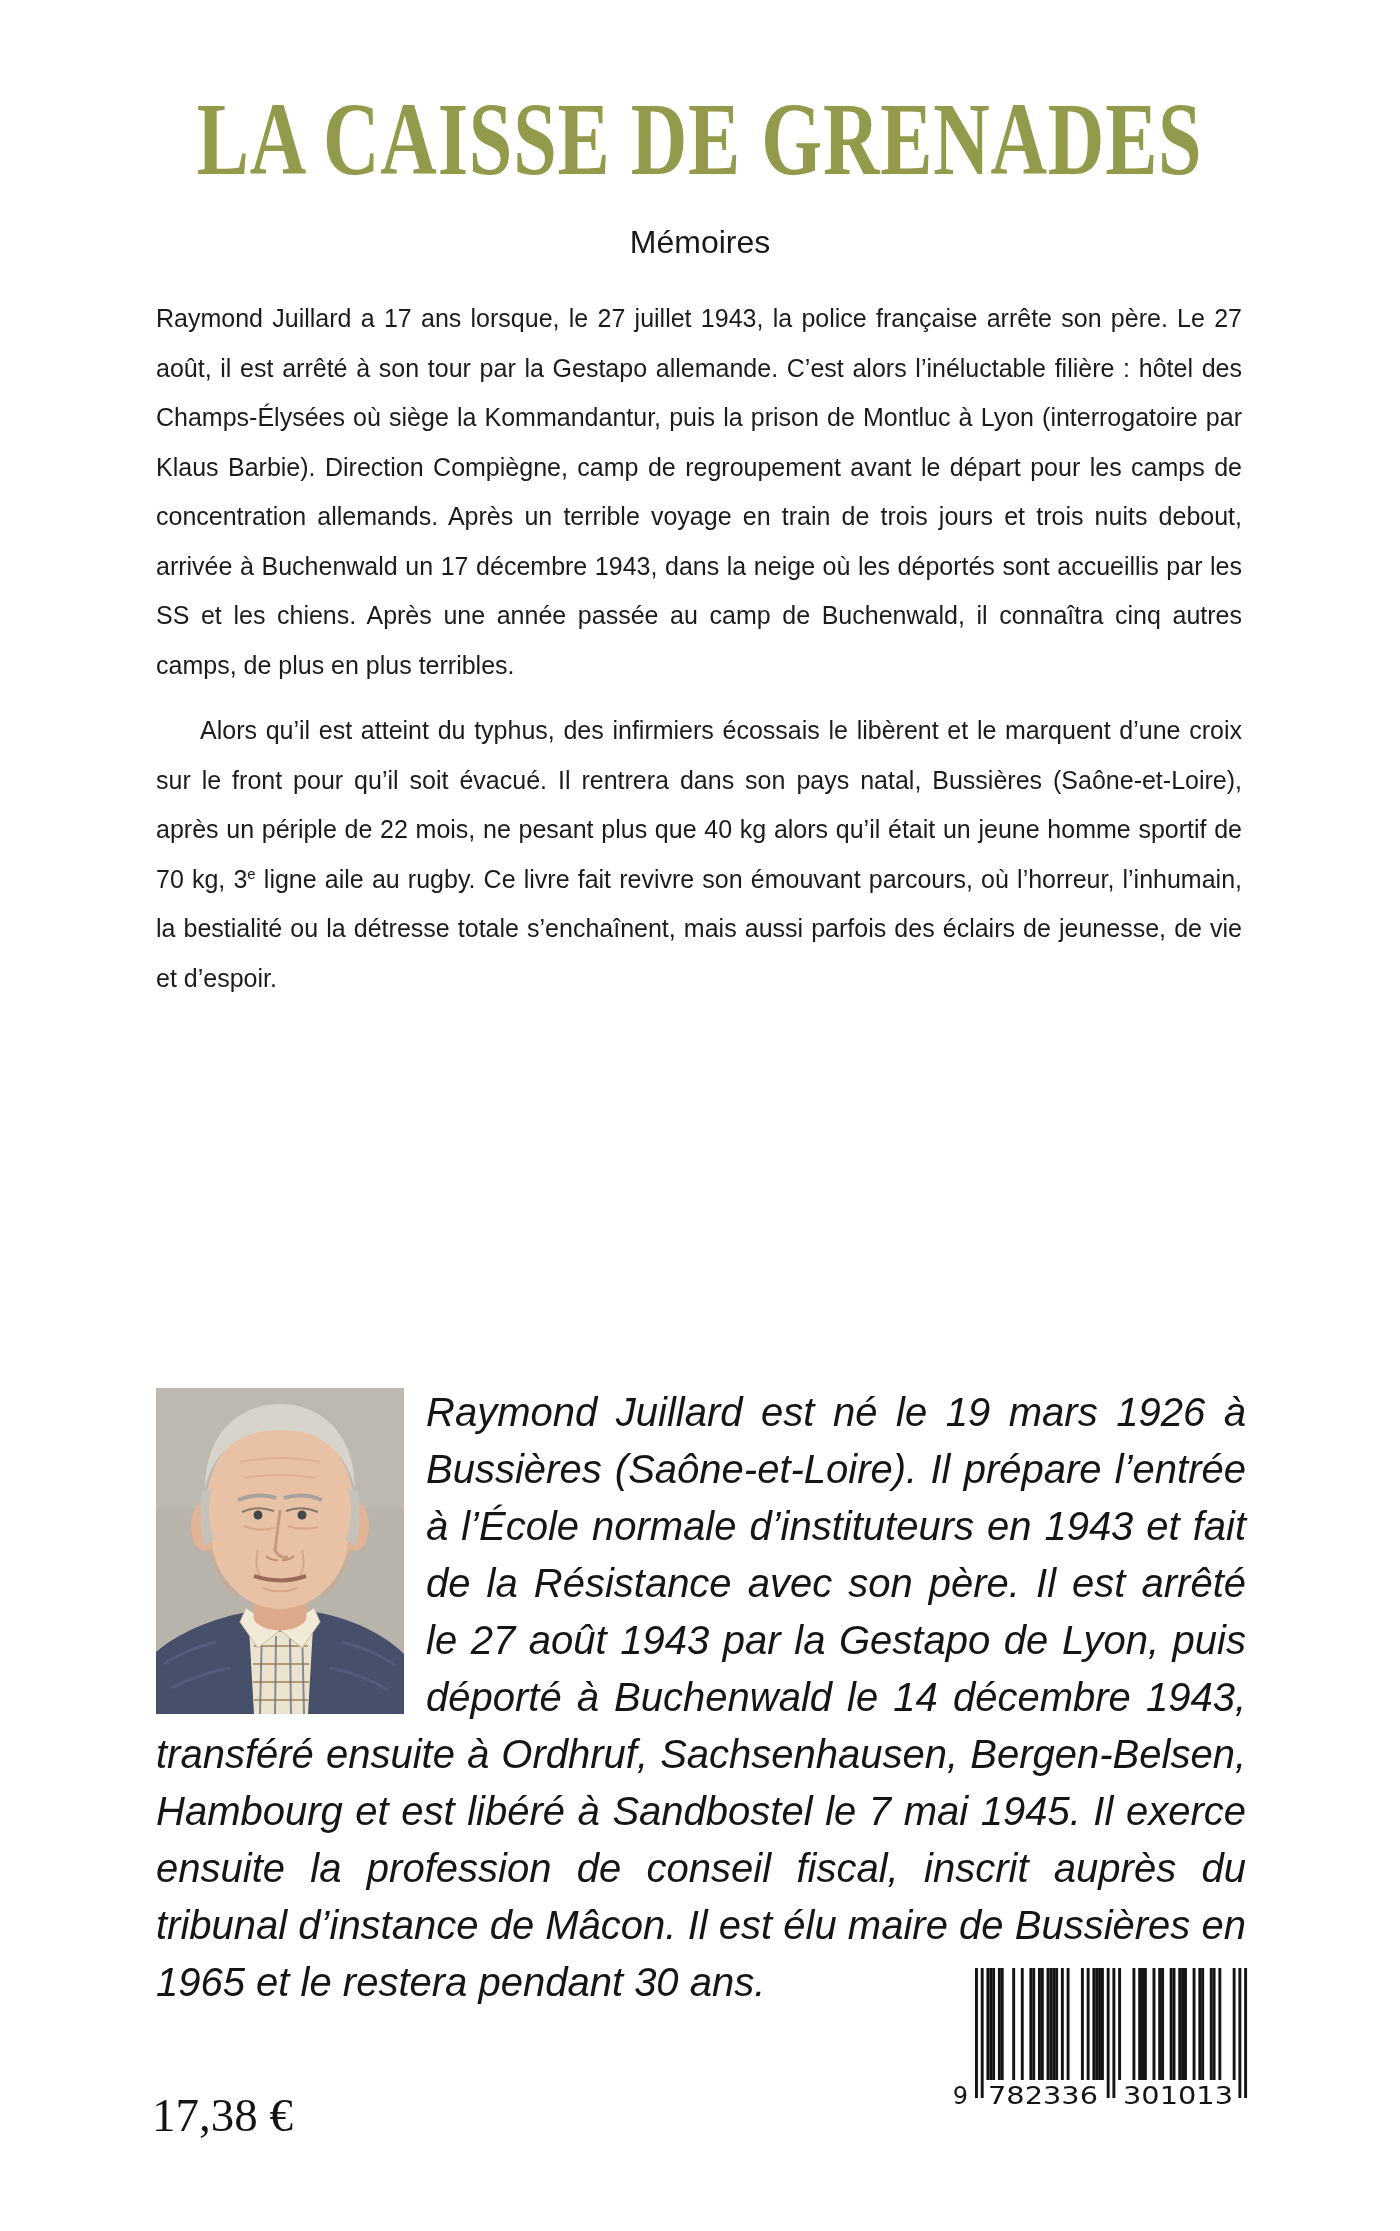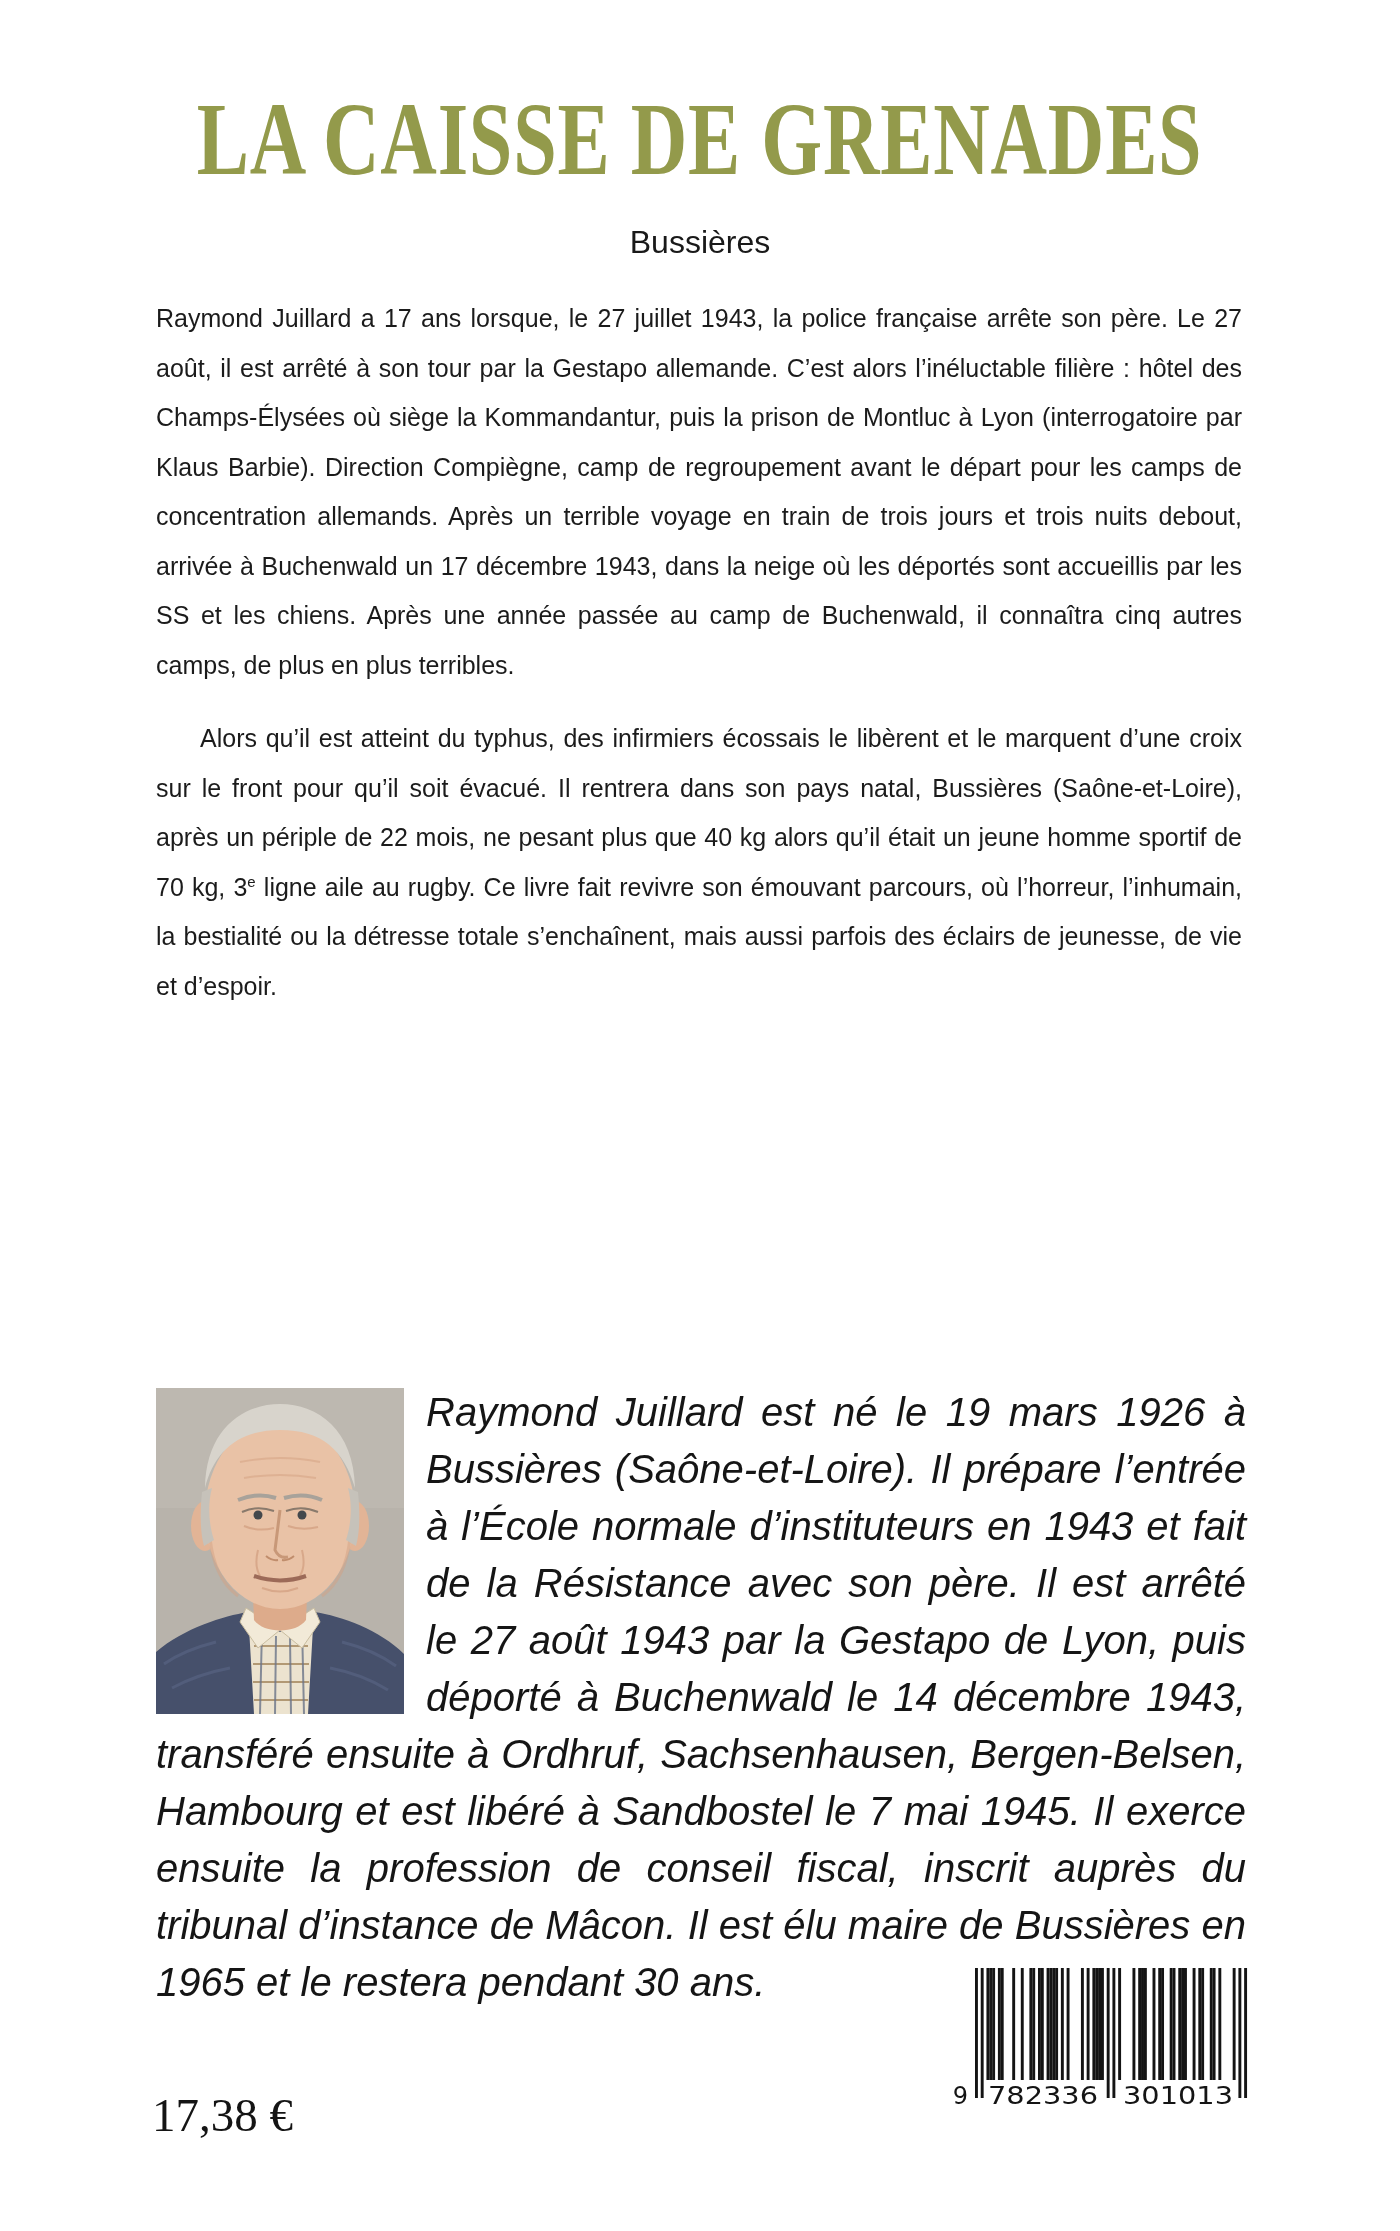--- a/index.html
+++ b/index.html
@@ -34,21 +34,21 @@
     font-size:32px;color:#191919;
   }
   
   .synopsis{
     position:absolute;top:294px;left:156px;width:1086px;
     font-size:25px;line-height:49.5px;
     text-align:justify;
     color:#1b1b1b;
   }
   .synopsis p{margin:0;}
-  .synopsis p.second{margin-top:24px;text-indent:44px;}
+  .synopsis p.second{margin-top:16px;text-indent:44px;}
   .synopsis sup{font-size:60%;line-height:0;}
   
   .bio{
     position:absolute;top:1384px;left:156px;width:1090px;
     font-size:40px;line-height:57px;
     font-style:italic;
     text-align:justify;
     color:#151515;
   }
   .bio p{margin:0;}
@@ -79,21 +79,21 @@
 </style>
 </head>
 <body>
 
 <div class="page" style="--bg: #ffffff; --text-color: #1b1b1b; --title-color: #939A4B;">
 
   <div class="title-wrap">
     <span class="title-text">LA CAISSE DE GRENADES</span>
   </div>
 
-  <div class="subtitle">Bussières</div>
+  <div class="subtitle">Mémoires</div>
 
   <div class="synopsis">
     <p>Raymond Juillard a 17 ans lorsque, le 27 juillet 1943, la police française arrête son père. Le 27 août, il est arrêté à son tour par la Gestapo allemande. C’est alors l’inéluctable filière : hôtel des Champs-Élysées où siège la Kommandantur, puis la prison de Montluc à Lyon (interrogatoire par Klaus Barbie). Direction Compiègne, camp de regroupement avant le départ pour les camps de concentration allemands. Après un terrible voyage en train de trois jours et trois nuits debout, arrivée à Buchenwald un 17 décembre 1943, dans la neige où les déportés sont accueillis par les SS et les chiens. Après une année passée au camp de Buchenwald, il connaîtra cinq autres camps, de plus en plus terribles.</p>
     <p class="second"><span>Alors qu’il est atteint du typhus, des infirmiers écossais le libèrent et le marquent d’une croix sur le front pour qu’il soit évacué. Il rentrera dans son pays natal, Bussières (Saône-et-Loire), après un périple de 22 mois, ne pesant plus que 40 kg alors qu’il était un jeune homme sportif de 70 kg, 3</span><sup>e</sup><span> ligne aile au rugby. Ce livre fait revivre son émouvant parcours, où l’horreur, l’inhumain, la bestialité ou la détresse totale s’enchaînent, mais aussi parfois des éclairs de jeunesse, de vie et d’espoir.</span></p>
   </div>
 
   <div class="bio">
     <div class="photo-frame">
 
       <svg viewBox="0 0 248 326" aria-hidden="true">

